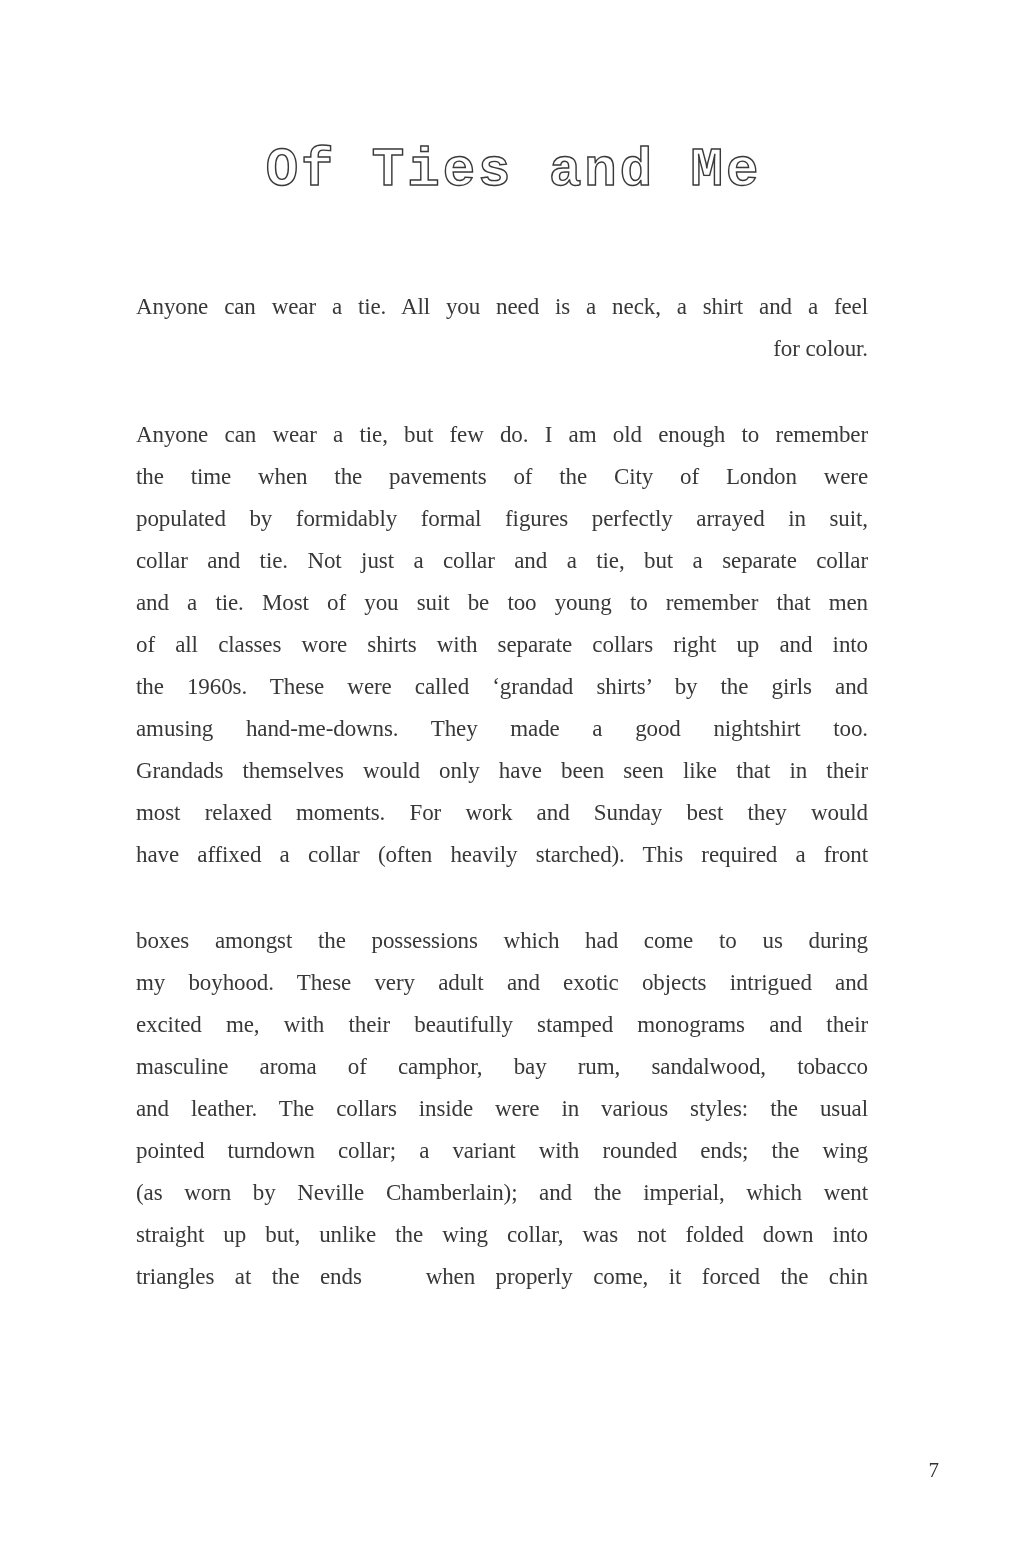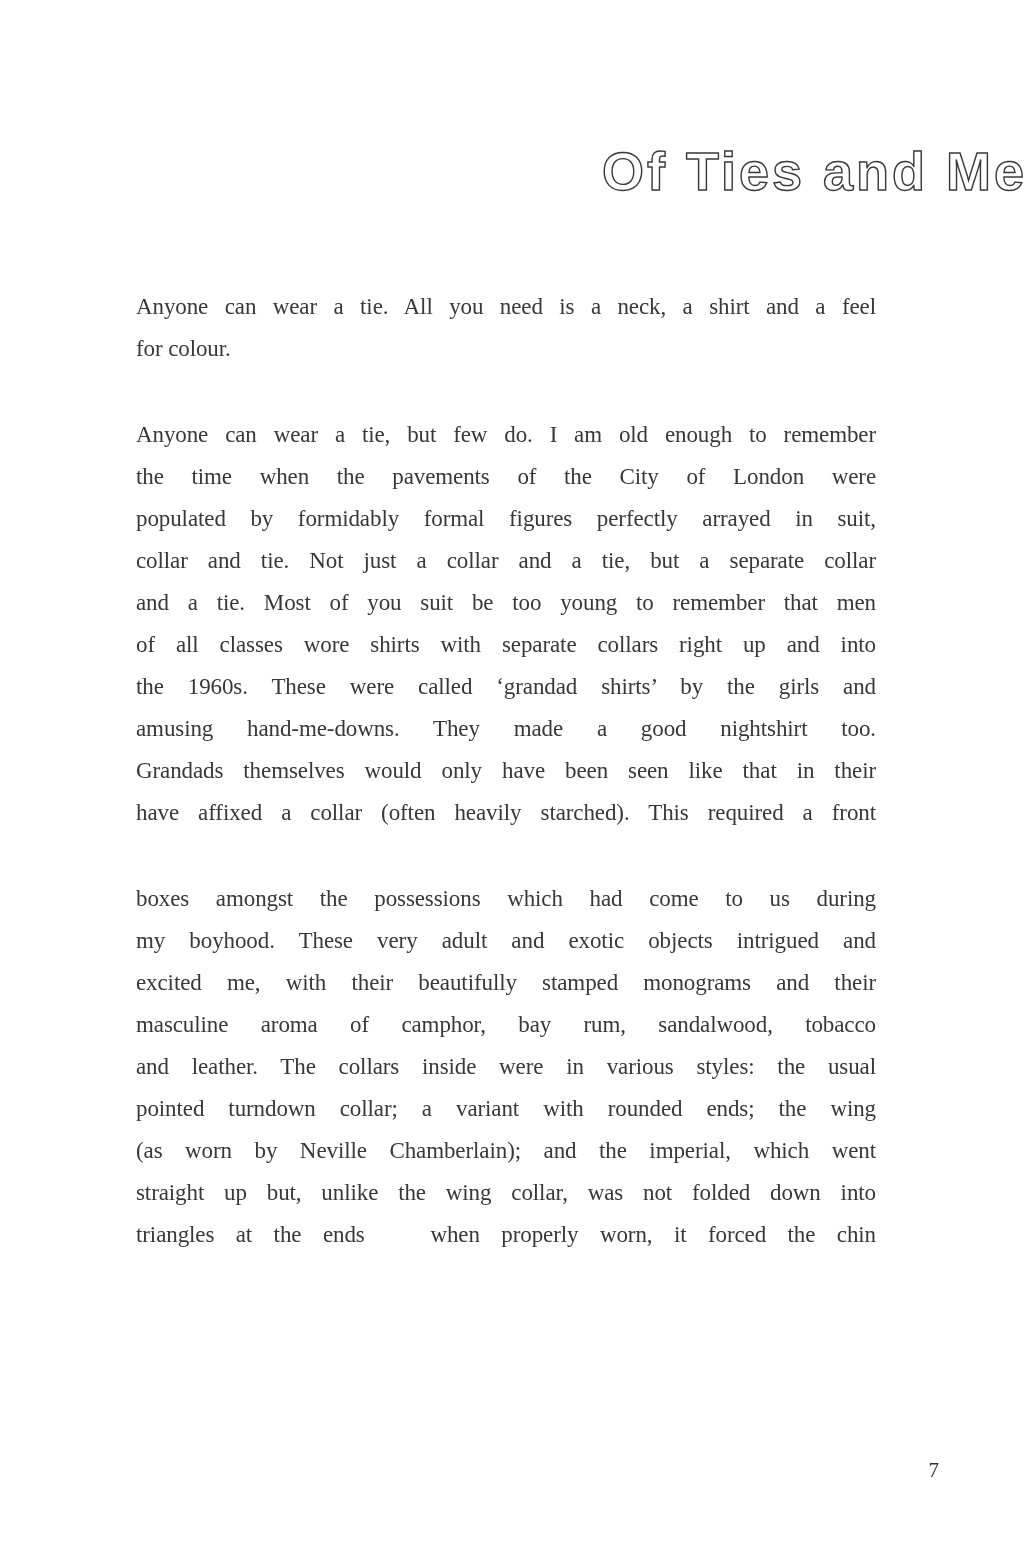--- a/index.html
+++ b/index.html
@@ -14,44 +14,44 @@
     background: #ffffff;
     overflow: hidden;
     font-family: "Liberation Serif", serif;
   }
   .title {
     position: absolute;
     top: 140px;
     left: 0;
     right: 0;
     margin: 0;
-    text-align: right;
-    font-family: Liberation Sans, sans-serif;
+    text-align: center;
+    font-family: Liberation Mono, monospace;
     font-size: 54px;
     font-weight: 700;
     letter-spacing: 3px;
     color: #ffffff;
     -webkit-text-stroke: 1.4px #3a3a3a;
     text-shadow: 0 0 1px #555;
   }
   .text-column {
     position: absolute;
     left: 136px;
     top: 286px;
     width: 744px;
     font-size: 23px;
     line-height: 42px;
     letter-spacing: -0.1px;
     color: #383838;
   }
   .paragraph {
-    margin: 0 4px 44px 0;
+    margin: 0 12px 44px 0;
   }
   .line {
-    text-align: left;
+    text-align: right;
   }
   .line.just {
     text-align: justify;
     text-align-last: justify;
   }
   .it {
   }
   .page-number {
     position: absolute;
     top: 1458px;
@@ -75,29 +75,30 @@
       <div class="paragraph">
         <div class="line just">Anyone can wear a tie, but few do. I am old enough to remember</div>
         <div class="line just">the time when the pavements of the City of London were</div>
         <div class="line just">populated by formidably formal figures perfectly arrayed in suit,</div>
         <div class="line just"><span>collar and tie. Not just a collar and a tie, but a </span><span class="it">separate</span><span> collar</span></div>
         <div class="line just">and a tie. Most of you suit be too young to remember that men</div>
         <div class="line just">of all classes wore shirts with separate collars right up and into</div>
         <div class="line just">the 1960s. These were called ‘grandad shirts’ by the girls and</div>
         <div class="line just">amusing hand-me-downs. They made a good nightshirt too.</div>
         <div class="line just">Grandads themselves would only have been seen like that in their</div>
+        <div class="line just">most relaxed moments. For work and Sunday best they would</div>
         <div class="line just">have affixed a collar (often heavily starched). This required a front</div>
       </div>
       <div class="paragraph">
         <div class="line just">boxes amongst the possessions which had come to us during</div>
         <div class="line just">my boyhood. These very adult and exotic objects intrigued and</div>
         <div class="line just">excited me, with their beautifully stamped monograms and their</div>
         <div class="line just">masculine aroma of camphor, bay rum, sandalwood, tobacco</div>
         <div class="line just">and leather. The collars inside were in various styles: the usual</div>
         <div class="line just">pointed turndown collar; a variant with rounded ends; the wing</div>
         <div class="line just">(as worn by Neville Chamberlain); and the imperial, which went</div>
         <div class="line just">straight up but, unlike the wing collar, was not folded down into</div>
-        <div class="line just">triangles at the ends   when properly worn, it forced the chin</div>
+        <div class="line just">triangles at the ends   when properly come, it forced the chin</div>
       </div>
     </div>
 
   <div class="page-number">7</div>
 </div>
 
 </body></html>

